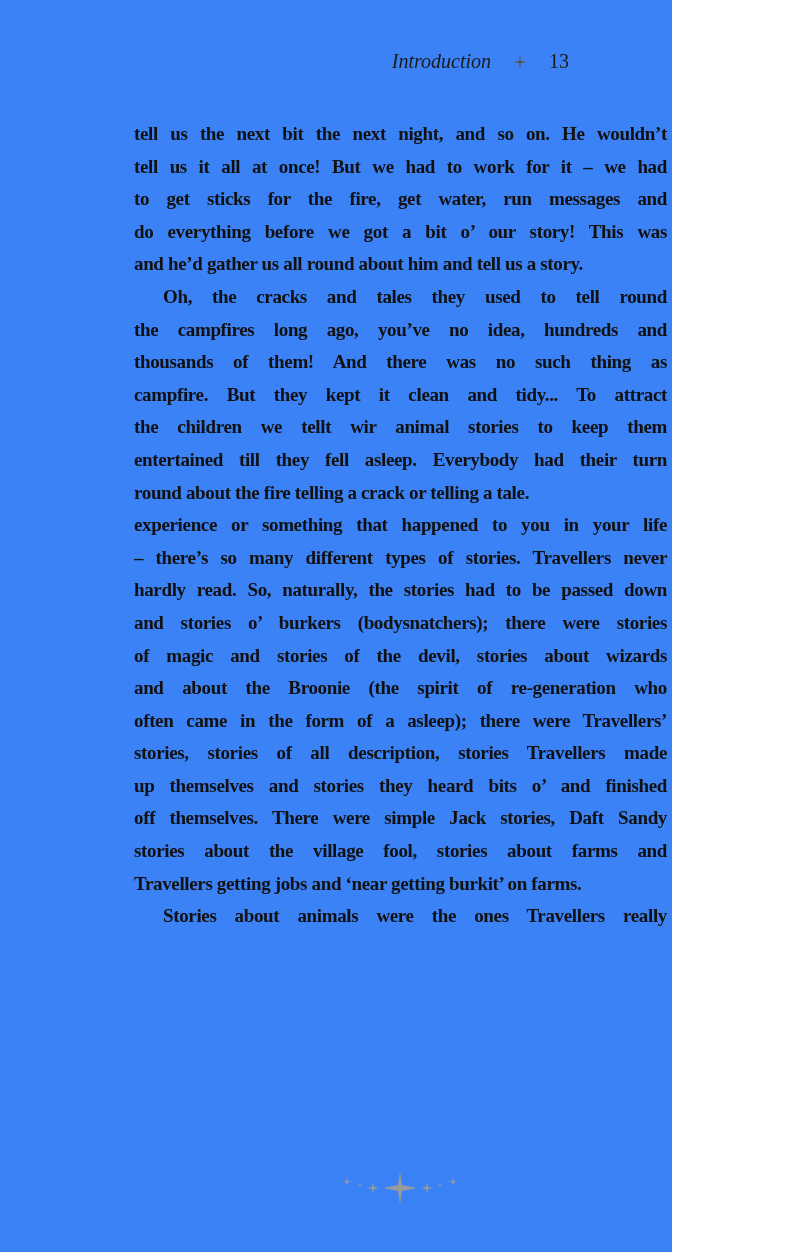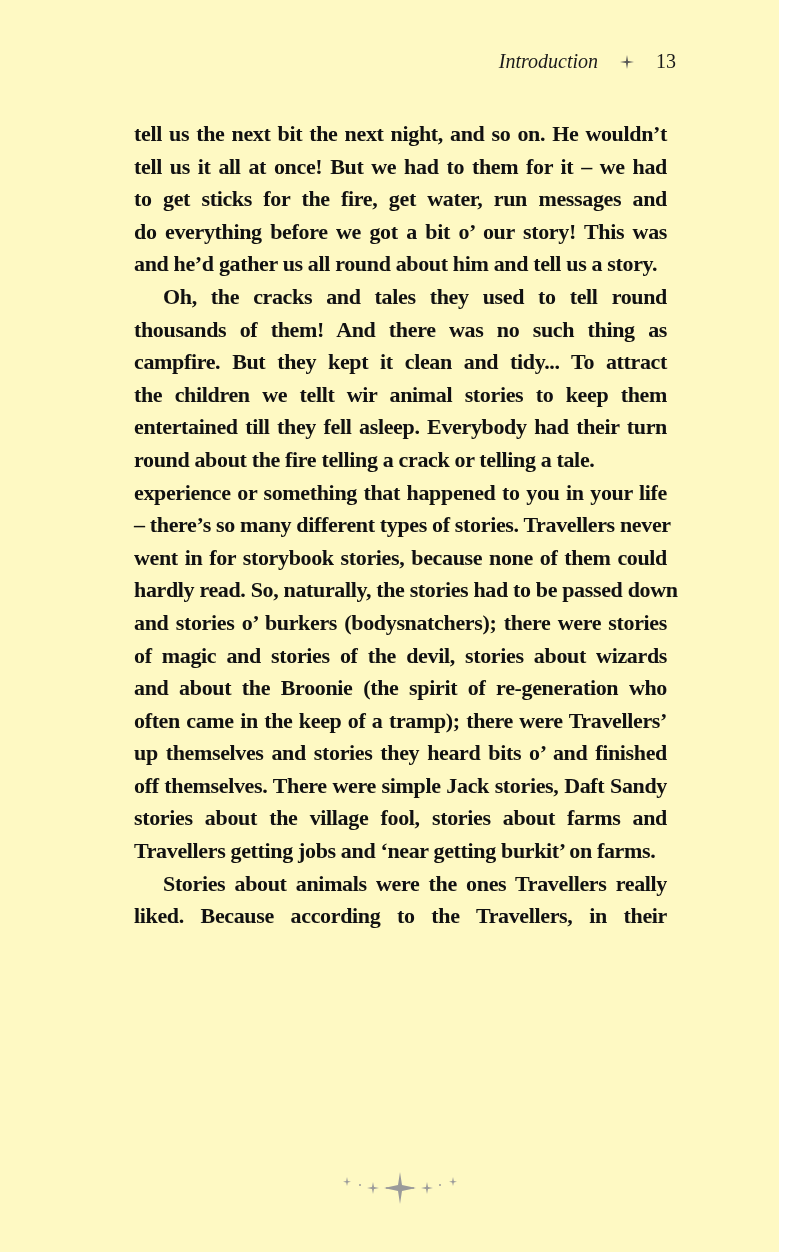--- a/index.html
+++ b/index.html
@@ -1,28 +1,28 @@
 <!DOCTYPE html>
 <html><head>
   <meta charset="utf-8">
   <style>
     html, body { margin: 0; padding: 0; background: #ffffff; }
     body { width: 800px; height: 1252px; position: relative; overflow: hidden; }
-    .page { position: absolute; left: 0; top: 0; width: 779px; height: 1252px; background: #fef9c3; }
+    .page { position: absolute; left: 0; top: 0; width: 672px; height: 1252px; background: #3b82f6; }
     .running-head {
       position: absolute; top: 50px; right: 103px;
       font-family: "Liberation Serif", "DejaVu Serif", serif;
       font-size: 20px; color: #1a1a1a; display: flex; align-items: center; gap: 22px;
     }
     .running-head .title { font-style: italic; }
     .running-head .star { display: inline-block; width: 14px; height: 14px; }
     .body-text {
       position: absolute; left: 134px; top: 118px; width: 533px;
       font-family: "Liberation Serif", "DejaVu Serif", serif;
-      font-size: 22px; color: #111111; font-weight: bold;
+      font-size: 19px; color: #111111; font-weight: bold;
     }
     .line {
       display: block; height: 32.6px; line-height: 32.6px;
       text-align: justify; text-align-last: justify; white-space: nowrap;
       letter-spacing: -0.35px;
     }
     .line.last { text-align-last: left; }
     .line.indent { padding-left: 29px; }
     .ornament {
       position: absolute; left: 336px; top: 1168px; width: 128px; height: 40px;
@@ -37,50 +37,50 @@
     <span class="title">Introduction</span>
     <svg class="star" viewBox="0 0 14 14">
       <path d="M7 0 L8 6 L14 7 L8 8 L7 14 L6 8 L0 7 L6 6 Z" fill="#555555"></path>
     </svg>
     <span class="num">13</span>
   </div>
 
   <div class="body-text" id="body-text">
       <div>
         <span class="line">tell us the next bit the next night, and so on. He wouldn’t</span>
-        <span class="line">tell us it all at once! But we had to them for it – we had</span>
+        <span class="line">tell us it all at once! But we had to work for it – we had</span>
         <span class="line">to get sticks for the fire, get water, run messages and</span>
         <span class="line">do everything before we got a bit o’ our story! This was</span>
         <span class="line last">and he’d gather us all round about him and tell us a story.</span>
       </div>
       <div>
         <span class="line indent">Oh, the cracks and tales they used to tell round</span>
+        <span class="line">the campfires long ago, you’ve no idea, hundreds and</span>
         <span class="line">thousands of them! And there was no such thing as</span>
         <span class="line">campfire. But they kept it clean and tidy... To attract</span>
         <span class="line">the children we tellt wir animal stories to keep them</span>
         <span class="line">entertained till they fell asleep. Everybody had their turn</span>
         <span class="line last">round about the fire telling a crack or telling a tale.</span>
       </div>
       <div>
         <span class="line">experience or something that happened to you in your life</span>
         <span class="line">– there’s so many different types of stories. Travellers never</span>
-        <span class="line">went in for storybook stories, because none of them could</span>
         <span class="line">hardly read. So, naturally, the stories had to be passed down</span>
         <span class="line">and stories o’ burkers (bodysnatchers); there were stories</span>
         <span class="line">of magic and stories of the devil, stories about wizards</span>
         <span class="line">and about the Broonie (the spirit of re-generation who</span>
-        <span class="line">often came in the keep of a tramp); there were Travellers’</span>
+        <span class="line">often came in the form of a asleep); there were Travellers’</span>
+        <span class="line">stories, stories of all description, stories Travellers made</span>
         <span class="line">up themselves and stories they heard bits o’ and finished</span>
         <span class="line">off themselves. There were simple Jack stories, Daft Sandy</span>
         <span class="line">stories about the village fool, stories about farms and</span>
         <span class="line last">Travellers getting jobs and ‘near getting burkit’ on farms.</span>
       </div>
       <div>
         <span class="line indent">Stories about animals were the ones Travellers really</span>
-        <span class="line">liked. Because according to the Travellers, in their</span>
       </div>
     </div>
 
   <svg class="ornament" viewBox="0 0 128 40">
     <g fill="#9a9a9a">
       <path d="M64 4 L66 17 L80 20 L66 23 L64 36 L62 23 L48 20 L62 17 Z"></path>
       <path d="M37 14 L38 19 L43 20 L38 21 L37 26 L36 21 L31 20 L36 19 Z"></path>
       <path d="M91 14 L92 19 L97 20 L92 21 L91 26 L90 21 L85 20 L90 19 Z"></path>
       <path d="M11 9 L11.8 13 L15 13.8 L11.8 14.6 L11 18 L10.2 14.6 L7 13.8 L10.2 13 Z"></path>
       <path d="M117 9 L117.8 13 L121 13.8 L117.8 14.6 L117 18 L116.2 14.6 L113 13.8 L116.2 13 Z"></path>

